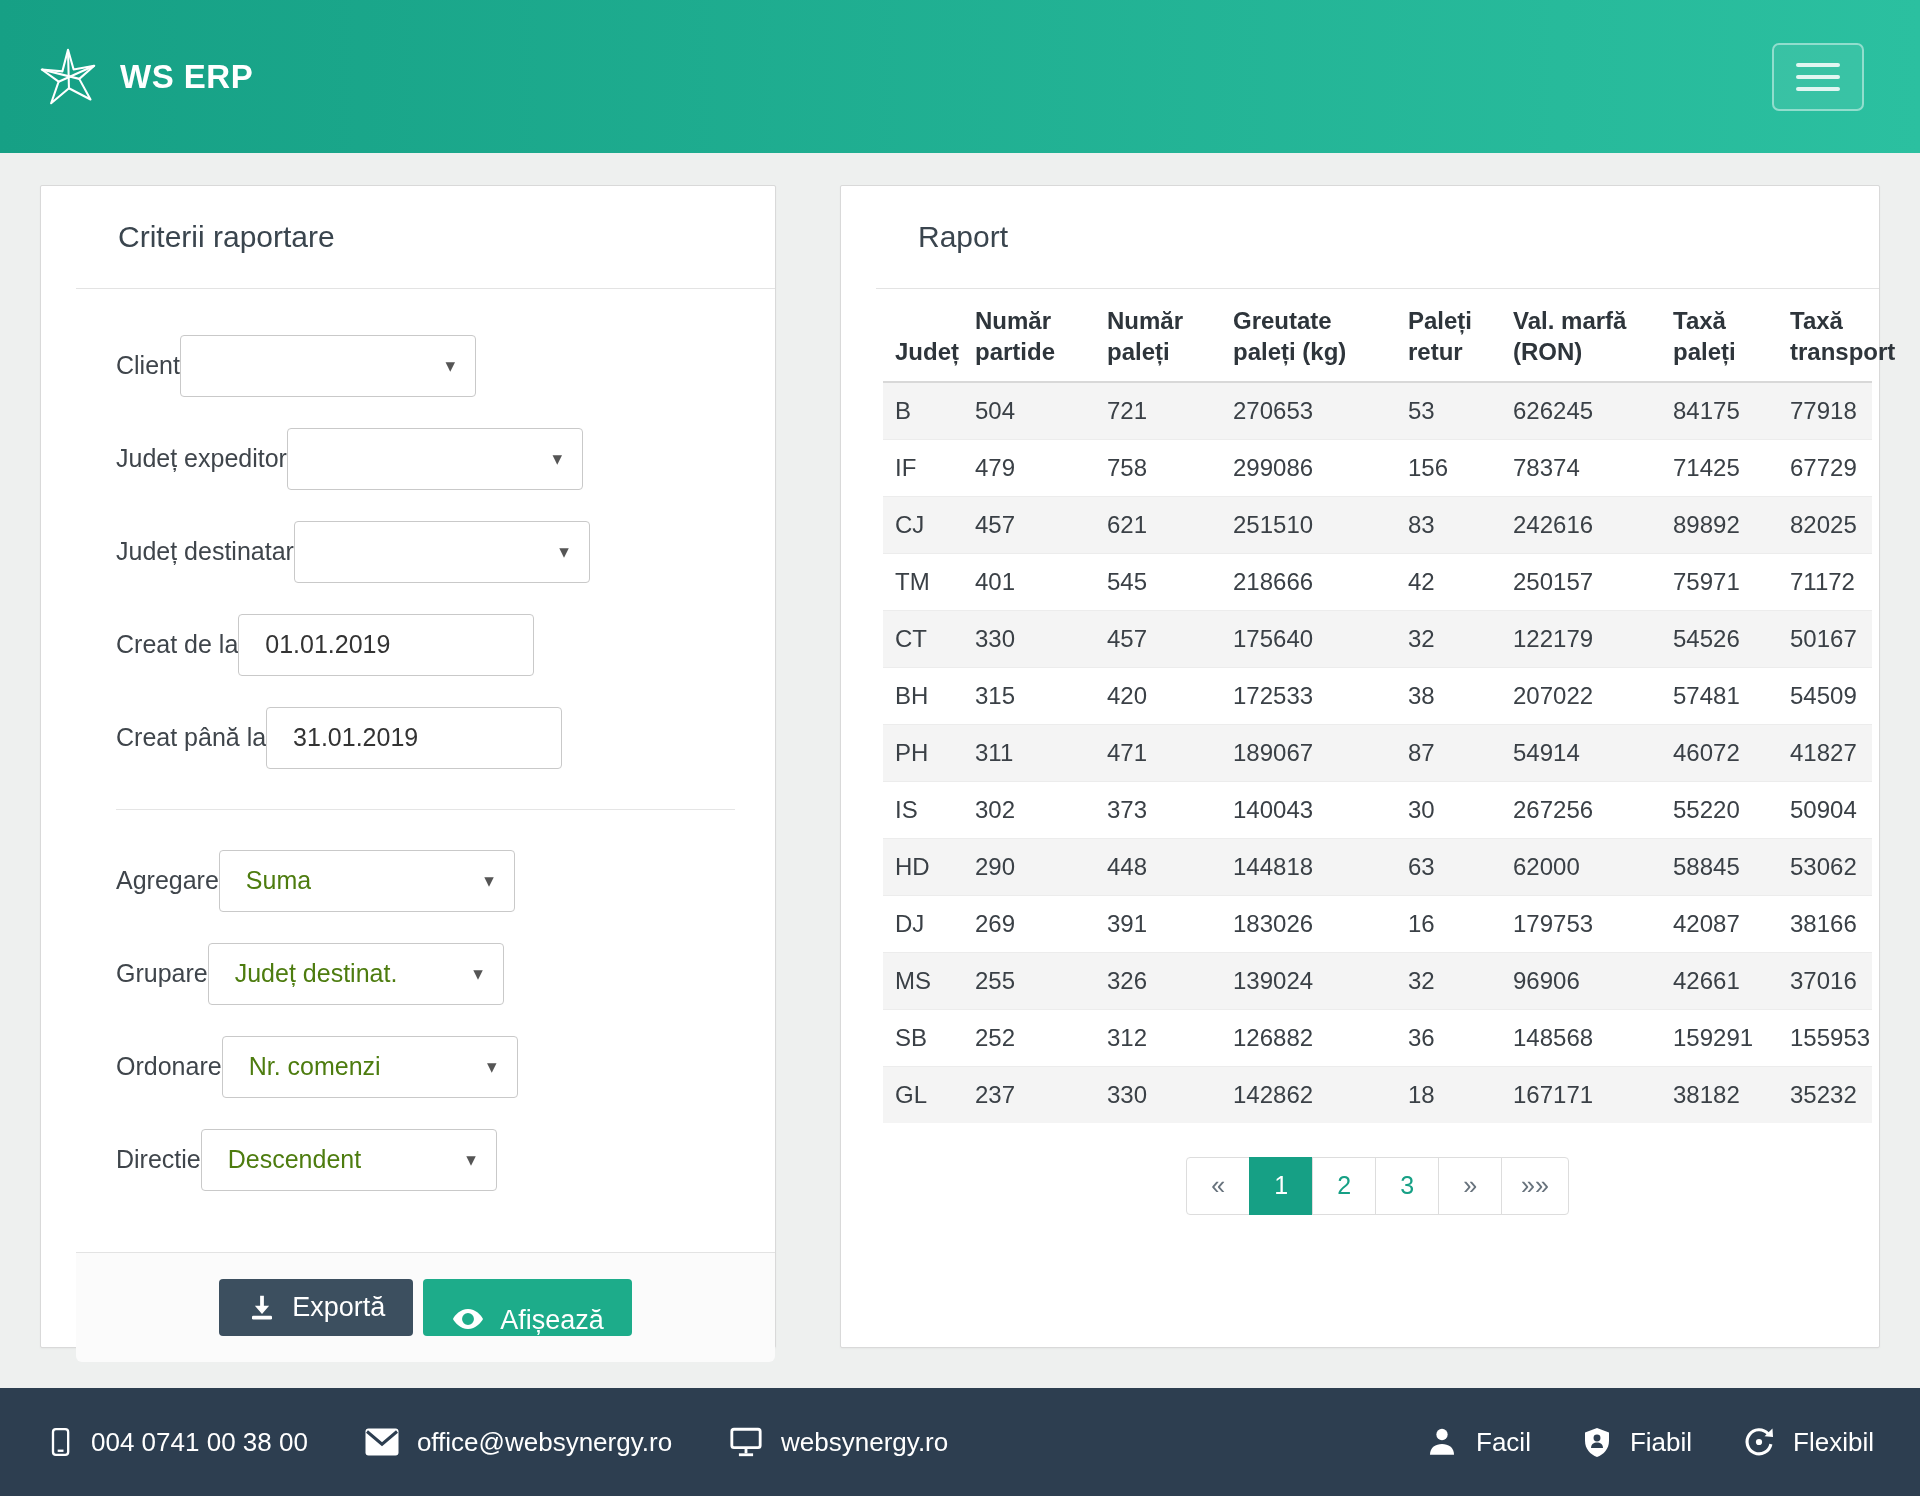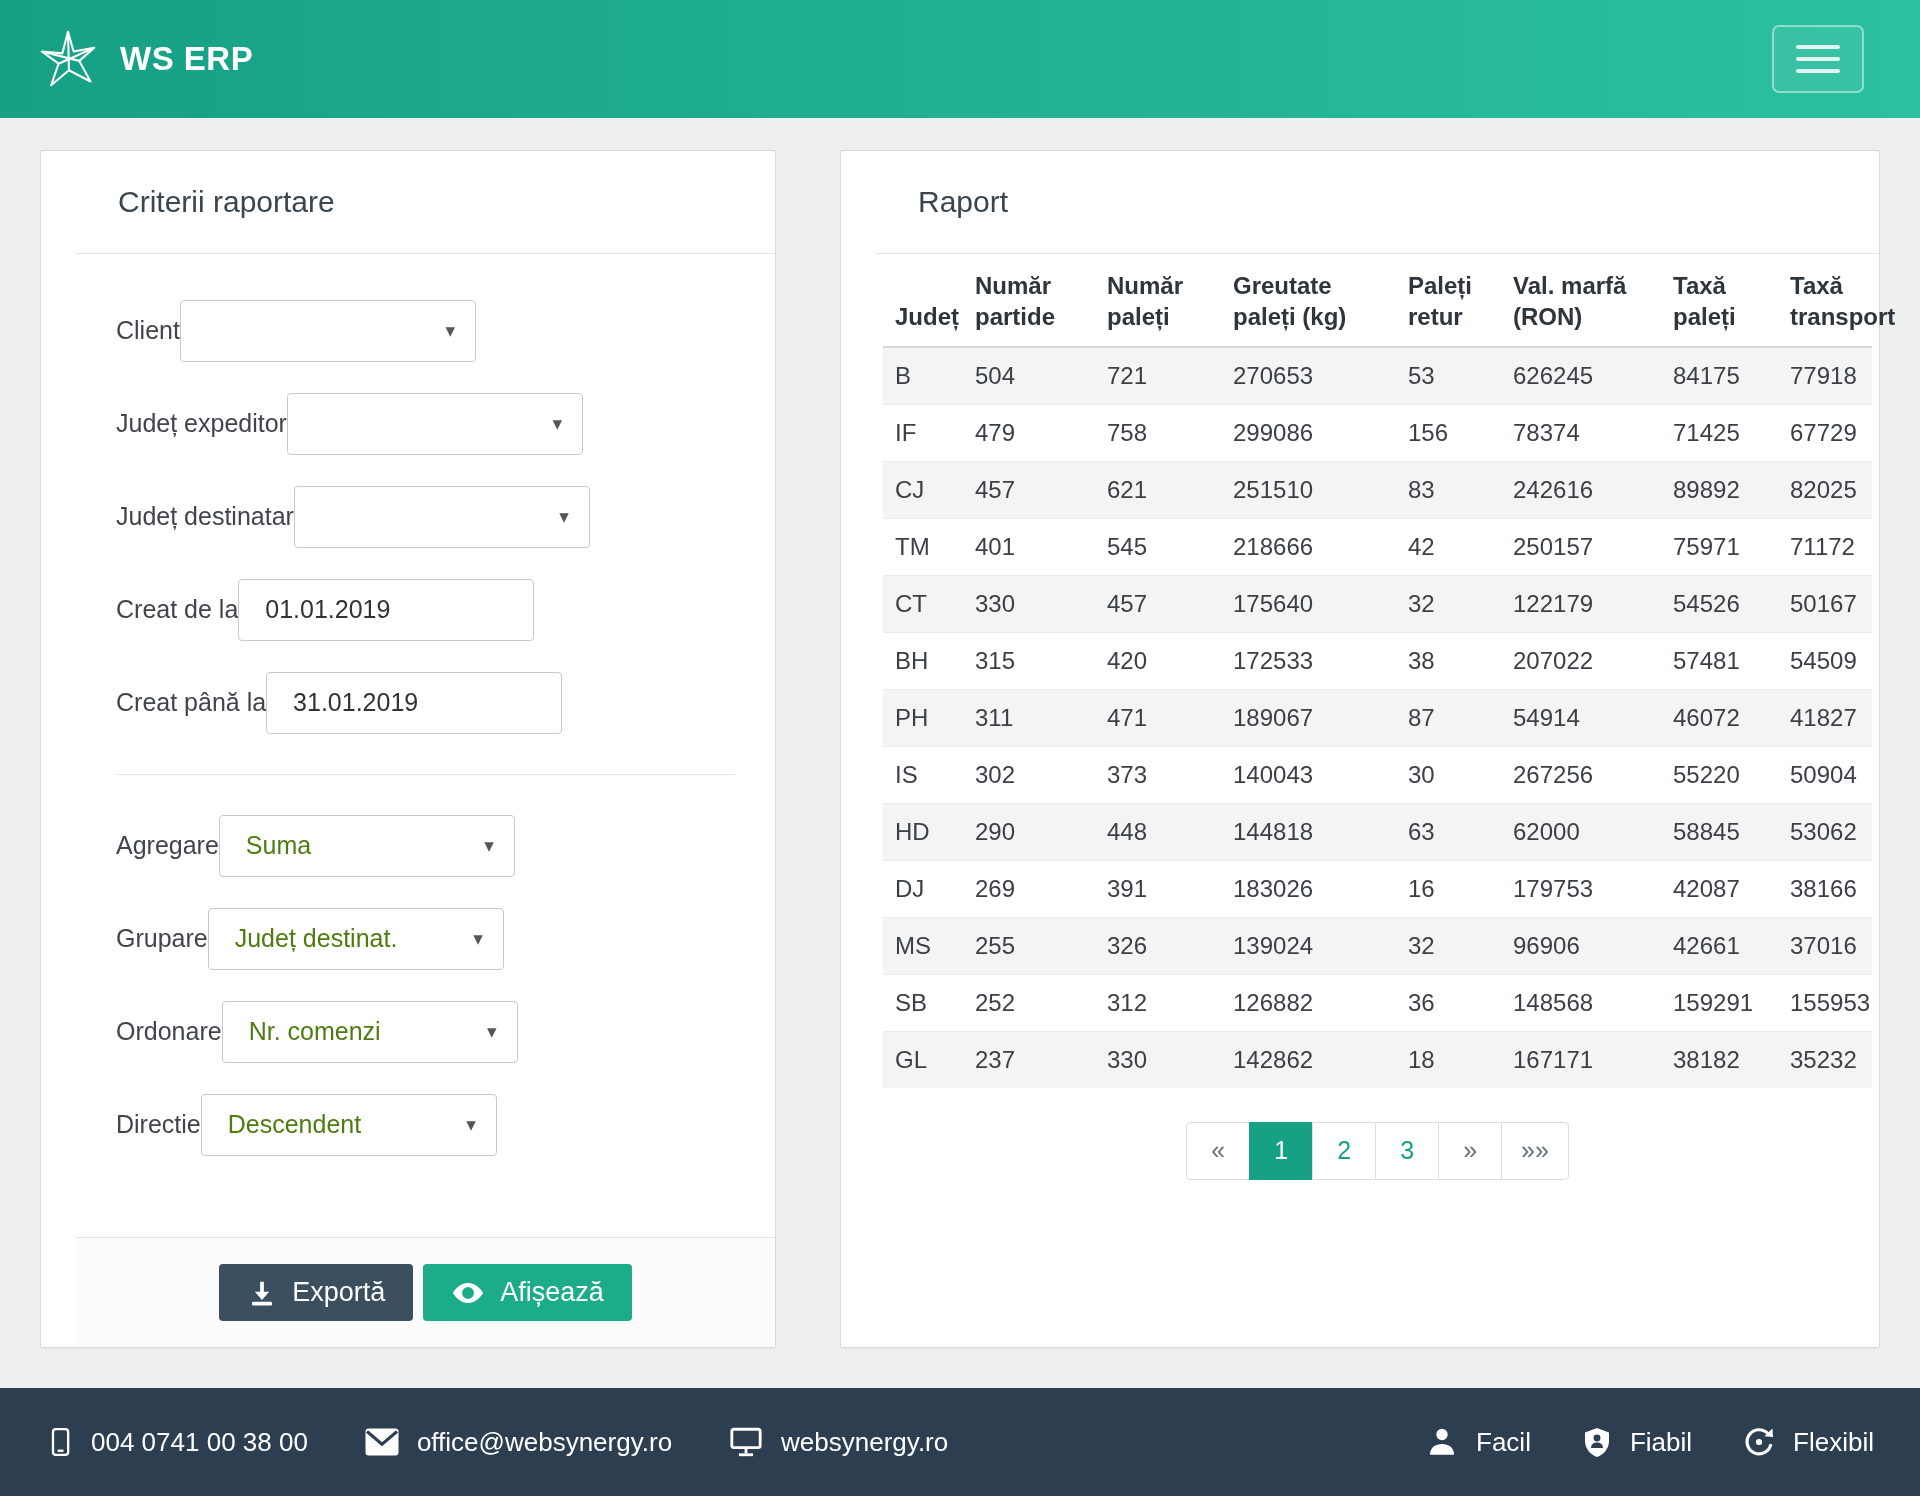--- a/index.html
+++ b/index.html
@@ -13,21 +13,21 @@
   html,body{margin:0;padding:0;}
   body{
     width:1920px;height:1496px;overflow:hidden;
     background:#eef0ef;
     font-family:"Liberation Sans","DejaVu Sans",sans-serif;
     display:flex;flex-direction:column;
     color:#3a4046;
   }
   
   .app-header{
-    height:118px;flex:none;
+    height:153px;flex:none;
     background:linear-gradient(90deg,var(--teal) 0%,var(--teal-light) 100%);
     display:flex;align-items:center;
     padding:0 56px 0 38px;
   }
   .brand{display:flex;align-items:center;gap:22px;}
   .logo{display:flex;align-items:center;}
   .brand-text{color:#fff;font-size:33px;font-weight:600;letter-spacing:.5px;}
   .hamburger{
     margin-left:auto;width:92px;height:68px;
     background:rgba(255,255,255,.07);
@@ -77,21 +77,21 @@
     margin-top:auto;border-top:1px solid #e3e3e3;
     background:#fbfbfb;border-radius:0 0 6px 6px;
     padding:26px;display:flex;justify-content:center;gap:10px;flex:none;
   }
   .btn{
     height:57px;border:none;border-radius:4px;color:#fff;
     font-size:27px;font-family:inherit;
     display:flex;align-items:center;gap:15px;padding:0 28px;cursor:pointer;
   }
   .btn-export{background:var(--dark-button);}
-  .btn-show{background:var(--green-button);}
+  .btn-show{background:var(--green-button);align-items:flex-end;}
   .btn-icon{display:flex;align-items:center;}
   
   .report-body{padding:0 7px;display:flex;flex-direction:column;min-height:0;}
   table.report-table{width:100%;border-collapse:collapse;table-layout:fixed;}
   .report-table th{
     text-align:left;vertical-align:bottom;
     font-size:24px;font-weight:bold;color:#2e353b;
     padding:16px 8px 13px 8px;line-height:1.32;
     border-bottom:2px solid #d8d8d8;
   }

